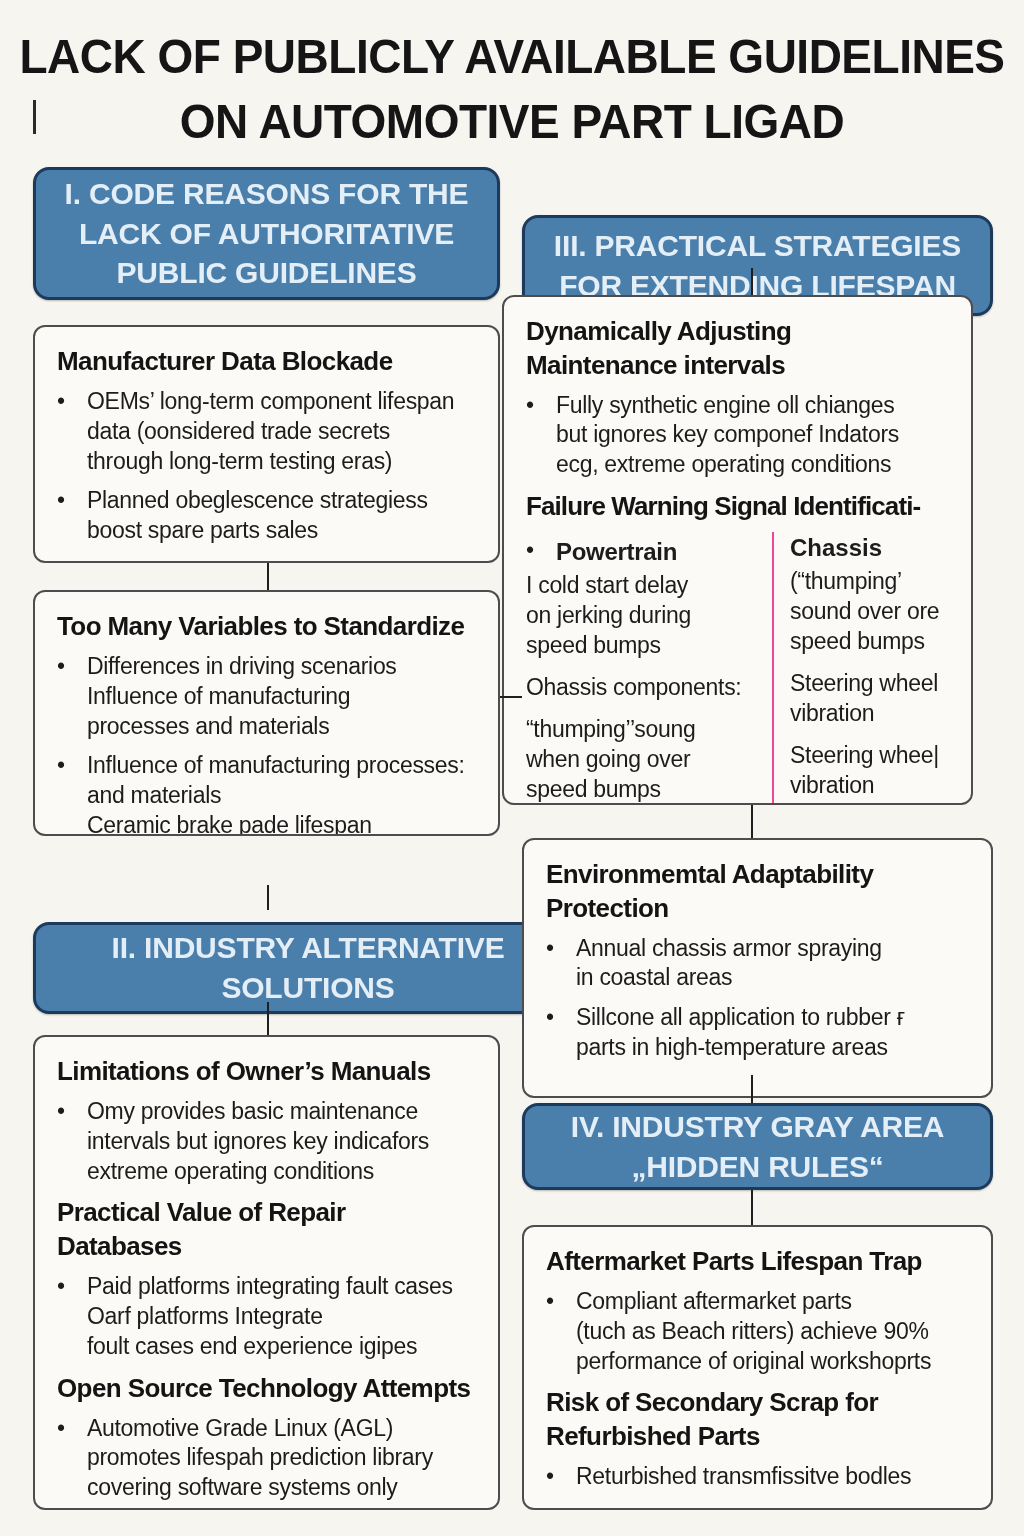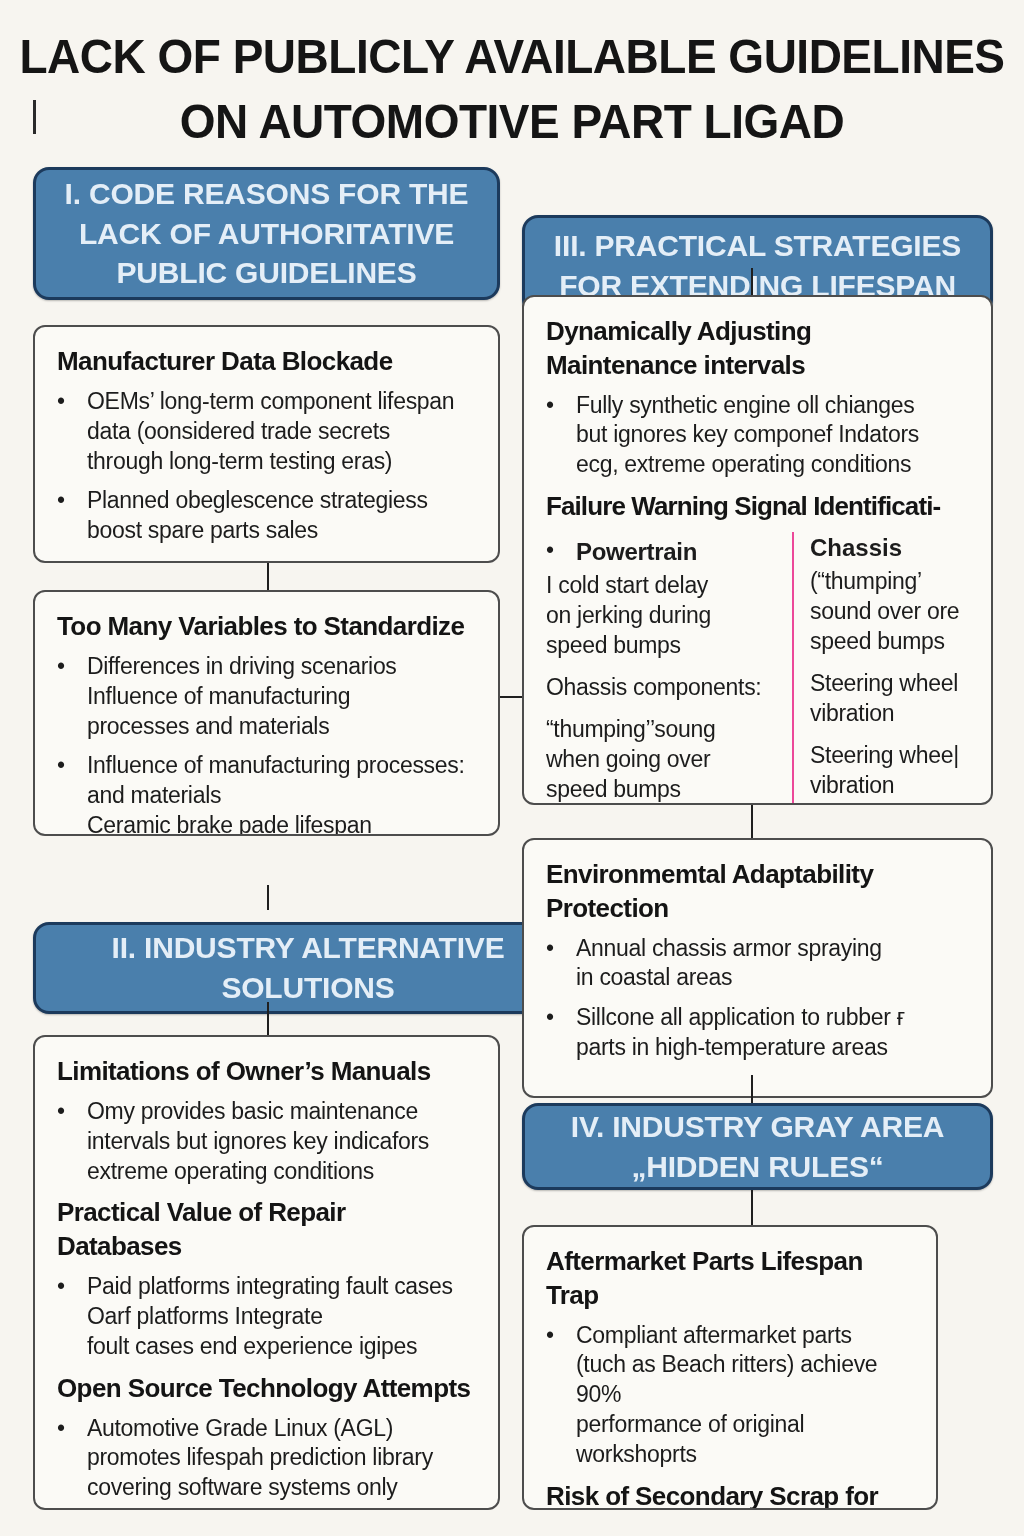--- a/index.html
+++ b/index.html
@@ -45,23 +45,23 @@
     background:#fbfaf6;
     border:2px solid #4d4d4d;
     border-radius:12px;
     box-sizing:border-box;
     padding:16px 22px;
     overflow:hidden;
   }
   .boxA{left:33px;top:325px;width:467px;height:238px;}
   .boxB{left:33px;top:590px;width:467px;height:246px;}
   .boxC{left:33px;top:1035px;width:467px;height:475px;}
-  .boxD{left:522px;top:295px;width:471px;height:510px;}
+  .boxD{left:502px;top:295px;width:471px;height:510px;}
   .boxE{left:522px;top:838px;width:471px;height:260px;}
-  .boxF{left:522px;top:1225px;width:416px;height:285px;}
+  .boxF{left:522px;top:1225px;width:471px;height:285px;}
   .box-title{
     font-weight:bold;font-size:26px;line-height:1.3;letter-spacing:-0.6px;
     margin:2px 0 8px 0;color:#141414;
   }
   .bullet{display:flex;margin:4px 0 10px 0;}
   .bullet .dot{width:30px;flex:0 0 30px;font-size:23px;line-height:1.3;}
   .bullet .dot::before{content:"\2022";}
   .btxt{font-size:23px;line-height:1.3;letter-spacing:-0.3px;flex:1;}
   .indent{margin-left:30px;}
   

